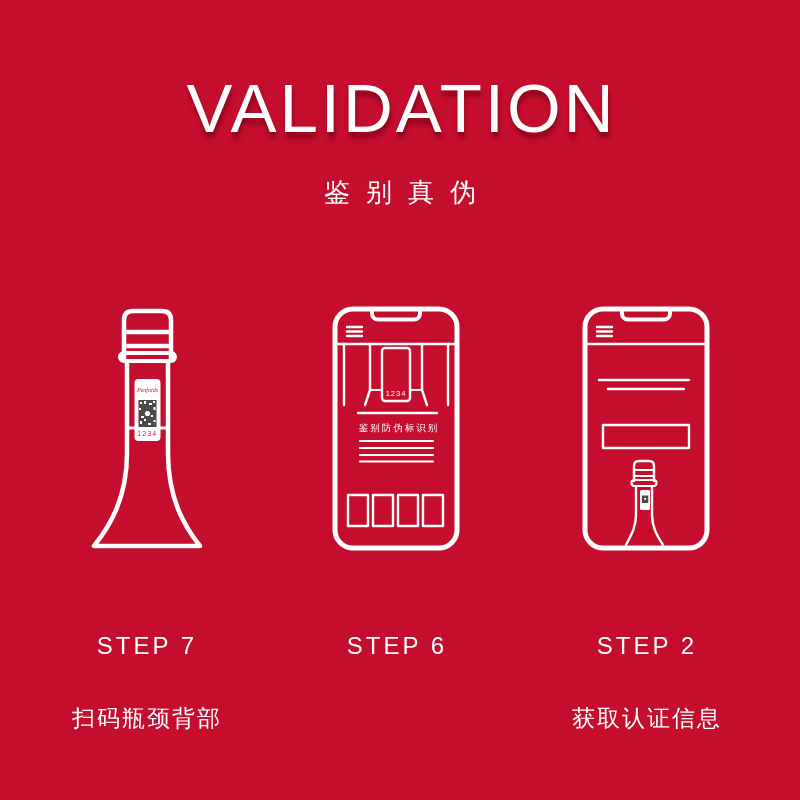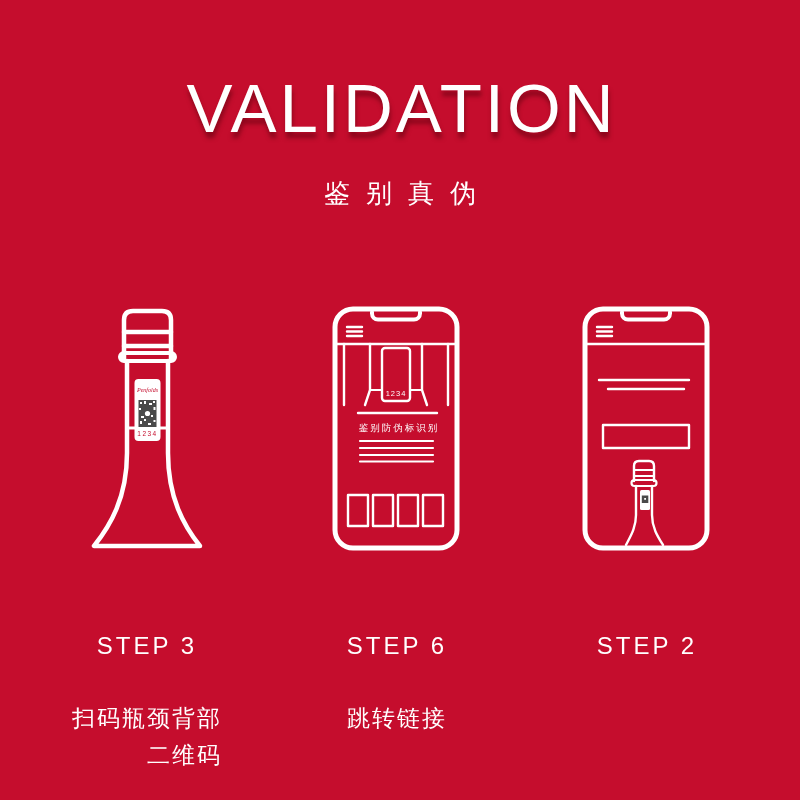--- a/index.html
+++ b/index.html
@@ -23,20 +23,21 @@
     text-shadow:1px 6px 4px rgba(95,0,14,0.55);
   }
   .subtitle{
     margin:37px 0 0 0;
     text-align:center;
     font-size:26px;
     font-weight:normal;
     letter-spacing:16px;
     padding-left:16px;
     line-height:1;
+    font-family:Liberation Serif, serif;
   }
   .steps{
     display:flex;
     margin:100px 28px 0 22px;
   }
   .step{
     width:250px;
     display:flex;
     flex-direction:column;
     align-items:center;
@@ -48,21 +49,21 @@
     margin:58px 0 0 0;
     font-size:24px;
     font-weight:normal;
     letter-spacing:3px;
     line-height:1;
   }
   .step-desc{
     margin:17px 0 0 0;
     font-size:23px;
     letter-spacing:2px;
-    text-align:right;
+    text-align:left;
     line-height:37px;
   }
   .dline{display:block;}
   .stroke{fill:none;stroke:#fff;stroke-linecap:round;stroke-linejoin:round;}
 </style>
 </head>
 <body style="background: rgb(197, 13, 45);">
 
 <div class="canvas">
 
@@ -104,24 +105,23 @@
                   <rect x="118" y="115" width="2" height="3"></rect>
                 <rect x="126" y="117" width="3" height="2"></rect>
                   <rect x="122" y="113" width="2" height="2"></rect>
                 <circle cx="125.5" cy="107.5" r="2.6"></circle>
               </g>
             </g>
             <text x="125.5" y="130" font-size="6.5" letter-spacing="1.5" fill="#C50D2D" text-anchor="middle" font-family="Liberation Sans, sans-serif">1234</text>
           </g>
         </svg>
       </div>
-      <h3 class="step-label">STEP 3</h3>
+      <h3 class="step-label">STEP 7</h3>
       <p class="step-desc">
         <span class="dline">扫码瓶颈背部</span>
-        <span class="dline">二维码</span>
       </p>
     </section>
 
     <section class="step">
       <div class="illus">
         <svg width="250" height="245" viewBox="0 0 250 245">
           <rect class="stroke" stroke-width="5" x="63" y="3" width="122" height="239" rx="18"></rect>
           <path class="stroke" stroke-width="4" d="M100,6 v1.5 a6,6 0 0 0 6,6 h36 a6,6 0 0 0 6,-6 V6"></path>
           <g class="stroke" stroke-width="2.4">
             <path d="M75,21 H90 M75,25.5 H90 M75,30 H90"></path>
@@ -143,21 +143,20 @@
           <g class="stroke" stroke-width="2.4">
             <rect x="76" y="189" width="20" height="31"></rect>
             <rect x="101" y="189" width="20" height="31"></rect>
             <rect x="126" y="189" width="20" height="31"></rect>
             <rect x="151" y="189" width="20" height="31"></rect>
           </g>
         </svg>
       </div>
       <h3 class="step-label">STEP 6</h3>
       <p class="step-desc">
-        <span class="dline">跳转链接</span>
       </p>
     </section>
 
     <section class="step">
       <div class="illus">
         <svg width="250" height="245" viewBox="0 0 250 245">
           <rect class="stroke" stroke-width="5" x="63" y="3" width="122" height="239" rx="18"></rect>
           <path class="stroke" stroke-width="4" d="M100,6 v1.5 a6,6 0 0 0 6,6 h36 a6,6 0 0 0 6,-6 V6"></path>
           <g class="stroke" stroke-width="2.4">
             <path d="M75,21 H90 M75,25.5 H90 M75,30 H90"></path>
@@ -173,16 +172,19 @@
             <path class="stroke" stroke-width="2.2" d="M112,164 H132 M112,170 H132"></path>
             <rect class="stroke" stroke-width="2.2" x="109.5" y="174" width="25" height="6" rx="3"></rect>
             <path class="stroke" stroke-width="2.4" d="M114,180 V209 C114,222 108,231 104,239 M130,180 V209 C130,222 136,231 141,239"></path>
             <rect x="118" y="184" width="10" height="20" rx="1.5" fill="#fff"></rect>
             <rect x="119.8" y="189.5" width="6.5" height="7.5" fill="#4a4a4a"></rect>
             <rect x="122.2" y="192" width="1.8" height="1.8" fill="#fff"></rect>
           </g>
         </svg>
       </div>
       <h3 class="step-label">STEP 2</h3>
+      <p class="step-desc">
+        <span class="dline">获取认证信息</span>
+      </p>
     </section>
 
   </div>
 </div>
 
 </body></html>

